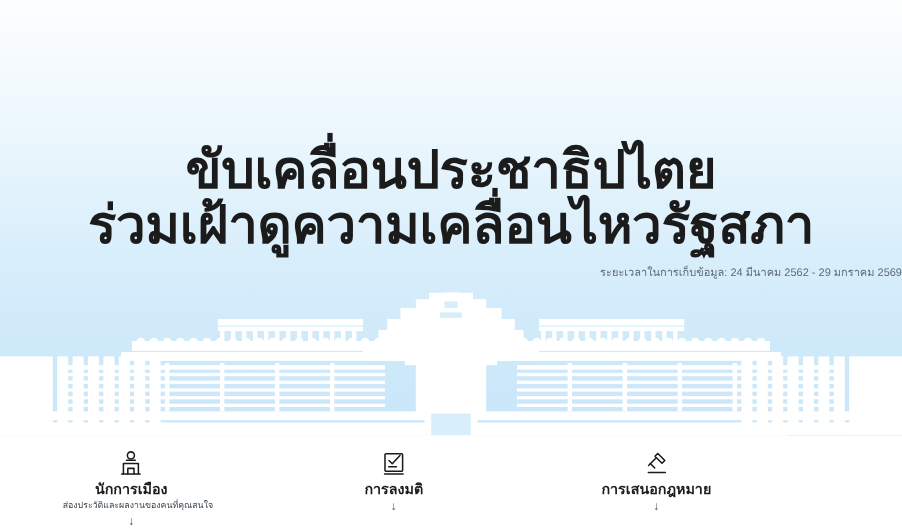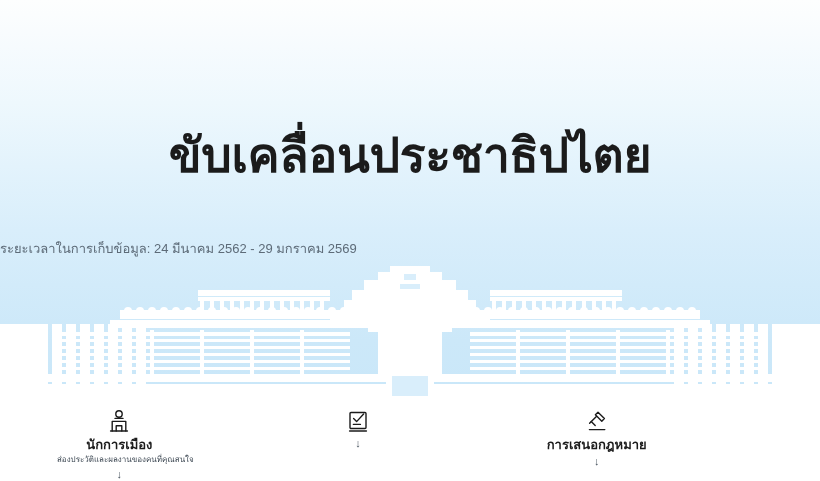--- a/index.html
+++ b/index.html
@@ -61,24 +61,24 @@
     font-size: 48px;
     line-height: 50px;
     letter-spacing: -0.3px;
     white-space: nowrap;
   }
   #subtitle {
     position: absolute;
     left: 0;
     top: 243px;
     width: 820px;
-    text-align: left;
+    text-align: right;
     z-index: 5;
     color: #5d6b78;
-    font-size: 13px;
+    font-size: 10px;
     line-height: 11px;
     white-space: nowrap;
   }
 
   
   #features {
     position: absolute;
     left: 0;
     top: 396px;
     width: 716px;
@@ -290,20 +290,21 @@
 
       <g fill="#d9eefb">
         <rect x="392" y="110" width="36" height="20"></rect>
         <rect x="404" y="8" width="12" height="6"></rect>
         <rect x="400" y="18" width="20" height="5"></rect>
       </g>
     </svg>
 
     <div id="headline">
       <span class="head-line">ขับเคลื่อนประชาธิปไตย</span>
+      <span class="head-line">ร่วมเฝ้าดูความเคลื่อนไหวรัฐสภา</span>
     </div>
 
     <div id="subtitle">ระยะเวลาในการเก็บข้อมูล: 24 มีนาคม 2562 - 29 มกราคม 2569</div>
   </div>
 
   <div id="features">
 
     <div class="feature">
       <span class="feature-icon">
         <svg width="22" height="24" viewBox="0 0 22 24" xmlns="http://www.w3.org/2000/svg" fill="none" stroke="#1b1b1b" stroke-width="1.4" stroke-linecap="round" stroke-linejoin="round">
@@ -321,20 +322,21 @@
 
     <div class="feature">
       <span class="feature-icon">
         <svg width="22" height="24" viewBox="0 0 22 24" xmlns="http://www.w3.org/2000/svg" fill="none" stroke="#1b1b1b" stroke-width="1.4" stroke-linecap="round" stroke-linejoin="round">
           <rect x="3" y="3.5" width="16" height="16" rx="1"></rect>
           <path d="M6.6 9.6l3 3 7-7.6"></path>
           <path d="M6.4 15.4h7"></path>
           <path d="M2.6 22h16.8"></path>
         </svg>
       </span>
+      <span class="feature-title">การลงมติ</span>
       <span class="feature-arrow">↓</span>
     </div>
 
     <div class="feature">
       <span class="feature-icon">
         <svg width="24" height="24" viewBox="0 0 24 24" xmlns="http://www.w3.org/2000/svg" fill="none" stroke="#1b1b1b" stroke-width="1.4" stroke-linecap="round" stroke-linejoin="round">
           <path d="M13 3.2l6.4 6.4-2.6 2.6-6.4-6.4z"></path>
           <path d="M11.4 7.4L4.6 14.2"></path>
           <path d="M4.4 20.6h15.4"></path>
           <path d="M6.2 12.4l4 4"></path>

